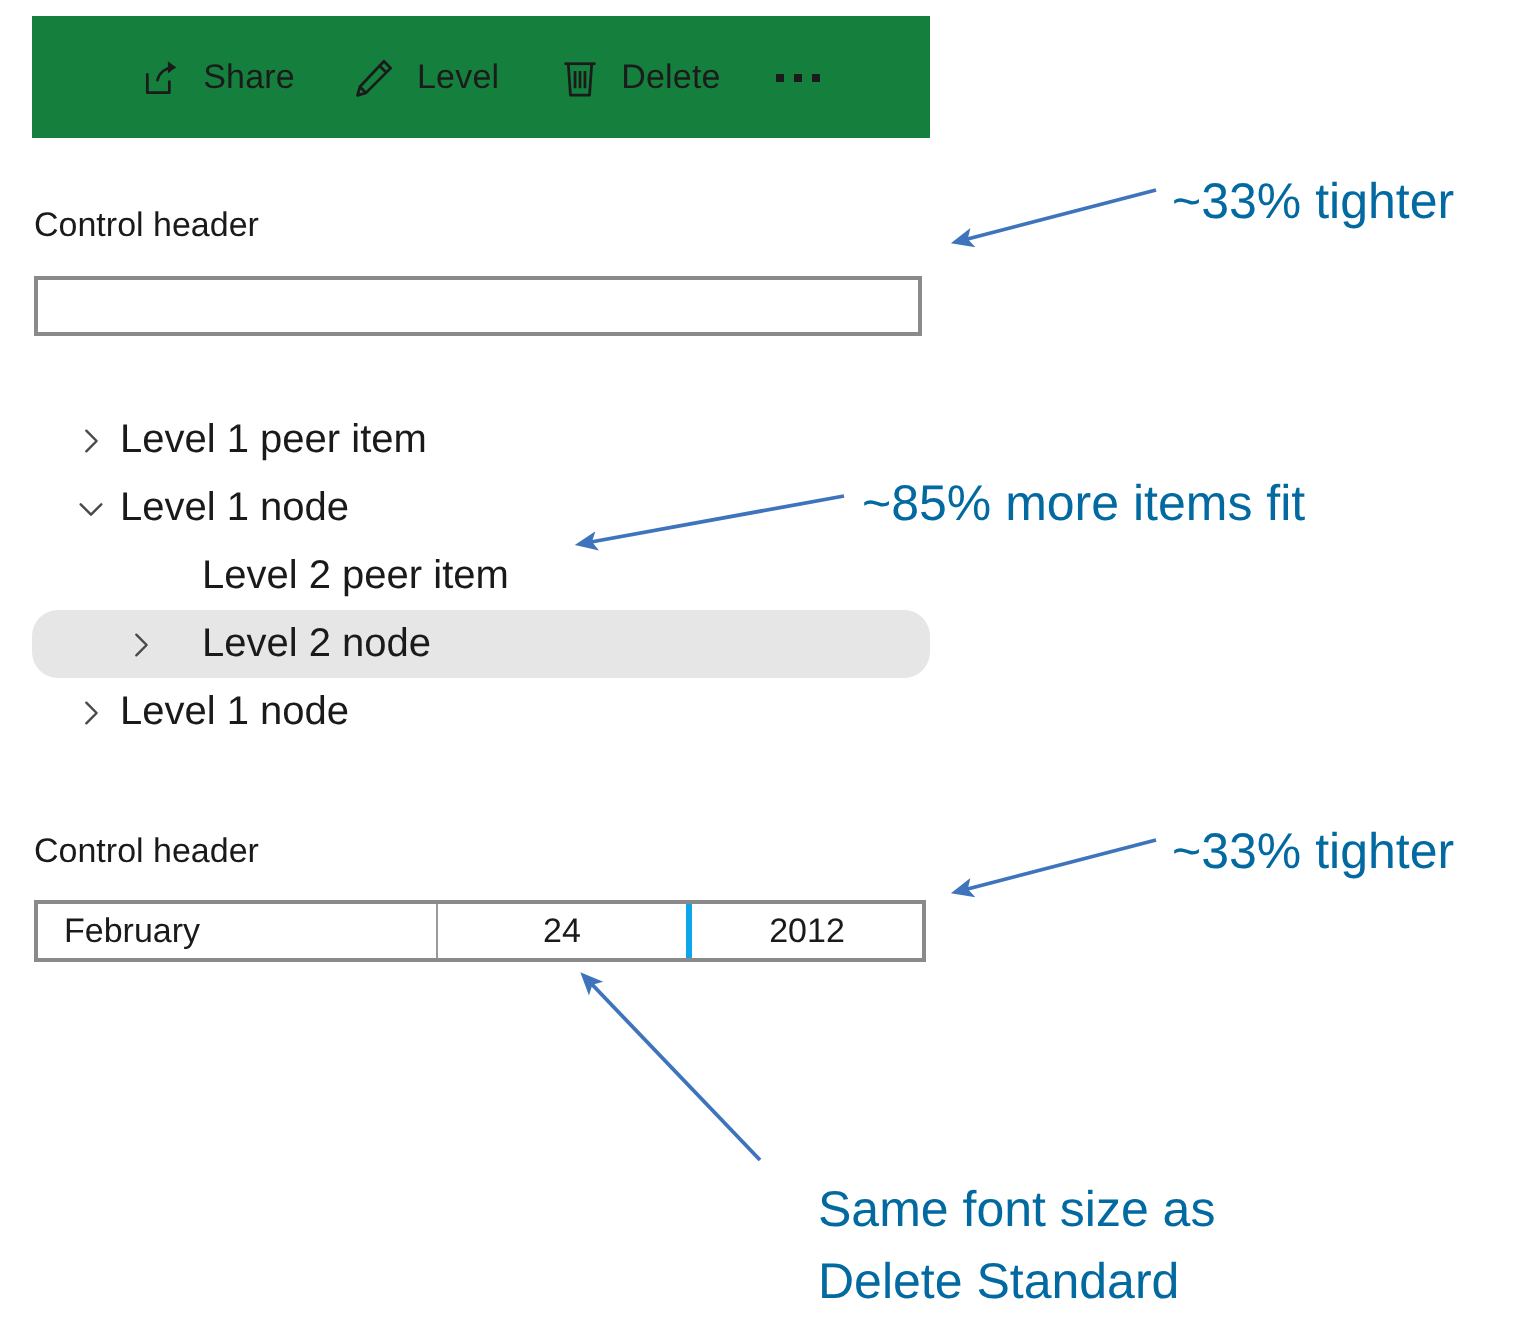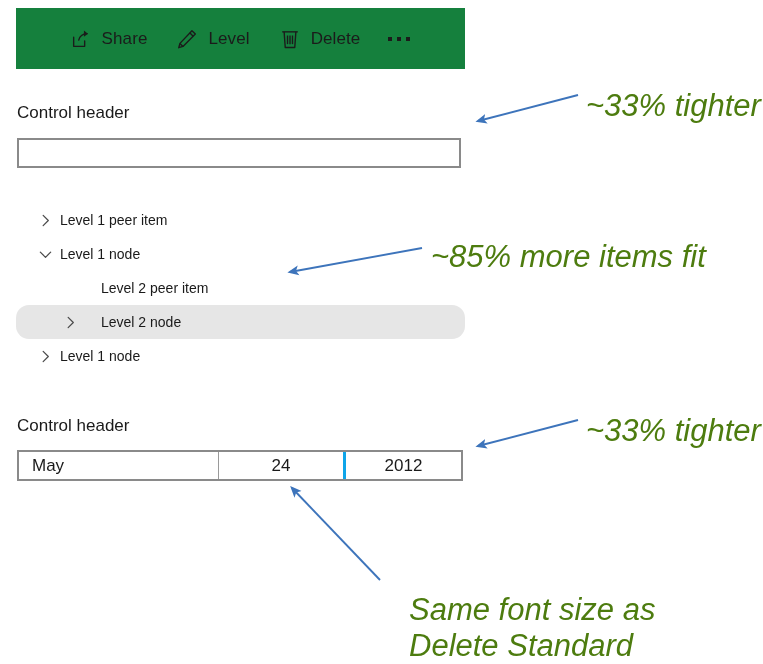--- a/index.html
+++ b/index.html
@@ -104,21 +104,21 @@
   .tree-chevron {
     width: 30px;
     height: 34px;
     display: flex;
     align-items: center;
     justify-content: center;
     flex: 0 0 auto;
   }
   .tree-chevron.empty svg { visibility: hidden; }
   .tree-label {
-    font-size: 14px;
+    font-size: 20px;
     color: #1a1a1a;
     white-space: nowrap;
   }
   .indent-1 { padding-left: 14px; }
   .indent-2 { padding-left: 39px; gap: 16px; }
 
   
   .datepicker {
     position: absolute;
     left: 17px;
@@ -150,23 +150,22 @@
   }
   .dp-year {
     flex: 1 1 auto;
     justify-content: center;
   }
 
   
   .annotation {
     position: absolute;
     font-family: "Liberation Sans", sans-serif;
-    font-style: italic;
-    font-size: 31px;
-    color: #4d7c0f;
+    font-size: 25px;
+    color: #0369a1;
     white-space: nowrap;
     line-height: 1.42;
   }
   .anno-layer {
     position: absolute;
     left: 0; top: 0;
     width: 763px;
     height: 664px;
     pointer-events: none;
   }
@@ -268,21 +267,21 @@
         <path d="M5.5 2.5 L11 8 L5.5 13.5"></path>
       </svg>
     </span>
     <span class="tree-label">Level 1 node</span>
   </div>
 </div>
 
 <div class="control-header" style="left:17px; top:416px;">Control header</div>
 
 <div class="datepicker" style="top:450px;">
-  <div class="dp-field dp-month">May</div>
+  <div class="dp-field dp-month">February</div>
   <div class="dp-field dp-day">24</div>
   <div class="dp-field dp-year">2012</div>
 </div>
 
 <svg class="anno-layer" width="763" height="664" viewBox="0 0 763 664">
   <defs>
     <marker id="arrowhead" markerWidth="6" markerHeight="6" refX="4.6" refY="3" orient="auto" markerUnits="strokeWidth">
       <path d="M6,3 L0,5.6 L1.4,3 L0,0.4 Z" fill="#3d74bb"></path>
     </marker>
   </defs>

